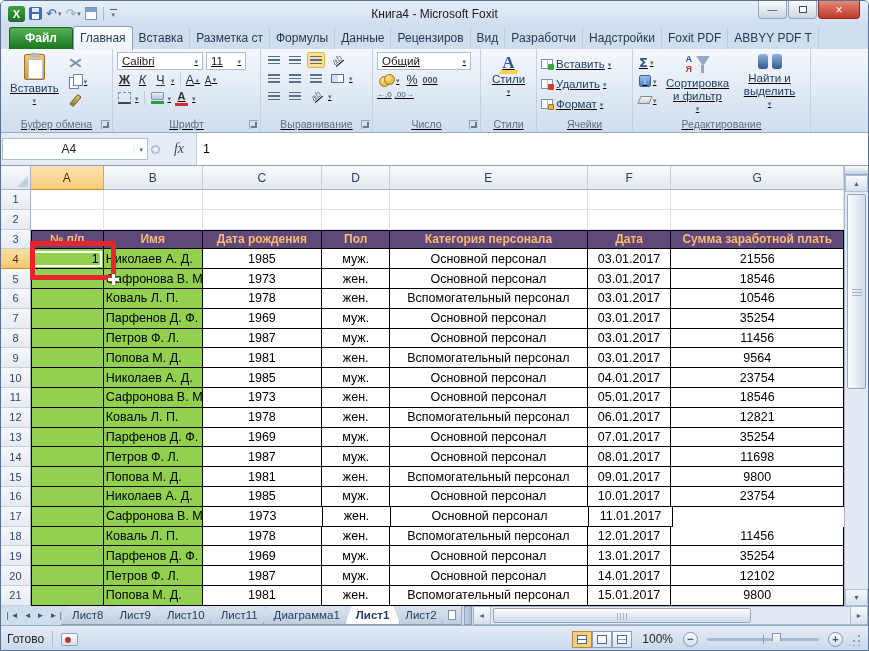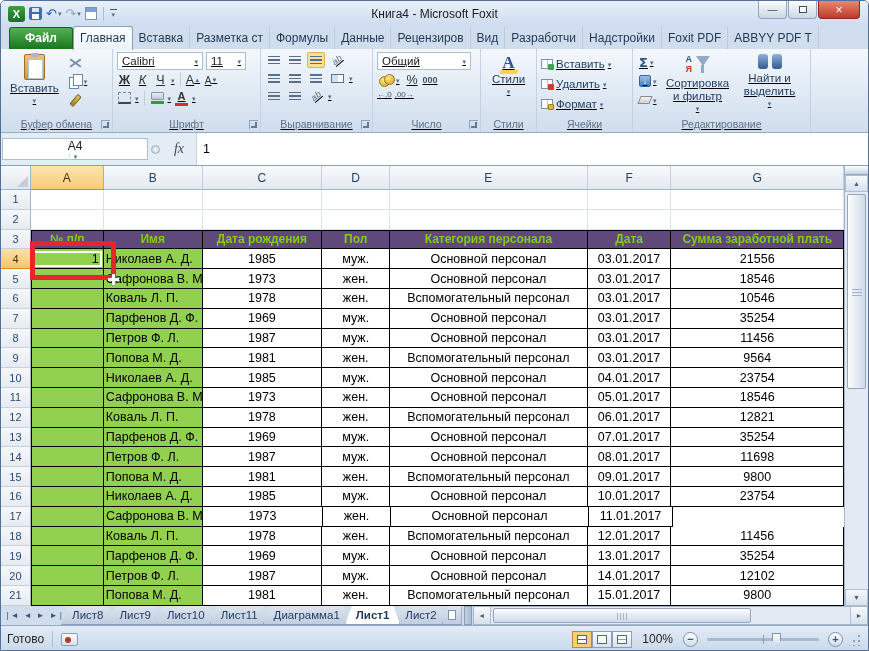--- a/index.html
+++ b/index.html
@@ -115,21 +115,21 @@
   .funnel::after{content:"";position:absolute;left:-2px;top:-1px;width:3px;height:8px;background:#94a9c4;}
   .ic-binoc{width:24px;height:16px;position:relative;}
   .ic-binoc::before,.ic-binoc::after{content:"";position:absolute;top:0;width:10px;height:15px;border-radius:3px;
         background:linear-gradient(#8fb2dd,#31598f);border:1px solid #274а73;}
   .ic-binoc::before{left:0;}
   .ic-binoc::after{right:0;}
   .twoline{font-size:11.5px;color:#1e3a5f;text-align:center;line-height:1.15;}
 
   
   .fbar{height:33px;background:#e4ecf6;border-bottom:1px solid #8ba0bc;display:flex;align-items:center;}
-  .namebox{width:146px;height:22px;margin-left:1px;background:#fff;border:1px solid #aebfd4;display:flex;align-items:center;flex-direction:column;}
+  .namebox{width:146px;height:22px;margin-left:1px;background:#fff;border:1px solid #aebfd4;display:flex;align-items:center;}
   .namebox .nb-val{flex:1;text-align:center;font-size:12px;color:#222;}
   .namebox .dd{padding:0 4px;border-left:1px solid #dfe6ee;}
   .nb-grip{width:14px;display:flex;justify-content:center;}
   .nb-grip i{width:9px;height:9px;border-radius:50%;background:radial-gradient(#fdfdfd,#b9c6d6);border:1px solid #9fb0c4;}
   .fx{width:34px;text-align:center;font-family:"Liberation Serif",serif;font-style:italic;font-size:14px;color:#3d4a5c;}
   .finput{flex:1;height:100%;background:#fff;border-left:1px solid #c5d1e0;display:flex;align-items:center;
           padding-left:6px;font-size:12.5px;color:#000;}
 
   
   .gridwrap{height:440px;display:flex;background:#fff;}
@@ -140,21 +140,21 @@
                  border-left:11px solid transparent;border-bottom:11px solid #c2cedb;}
   .chead{background:linear-gradient(#f8fafc,#e3e9f0);border-right:1px solid #c4cedd;border-bottom:1px solid #9eb6ce;
          display:flex;align-items:center;justify-content:center;font-size:12px;color:#1f3e6b;}
   .chead.sel{background:linear-gradient(#fbe3b0,#f7cd79);border-right:1px solid #e0a73f;border-bottom:1px solid #c88a1e;color:#4a3000;}
   .grow{display:flex;height:19.81px;}
   .rowhead{width:30px;background:linear-gradient(#f6f8fa,#e6ebf1);border-right:1px solid #9eb6ce;border-bottom:1px solid #c6d0dc;
            display:flex;align-items:center;justify-content:center;font-size:11px;color:#274a76;}
   .rowhead.sel{background:linear-gradient(#fbe0a6,#f5c76c);border-bottom:1px solid #d39023;color:#4a3000;}
   .cell{display:flex;align-items:center;overflow:hidden;white-space:nowrap;font-size:12.5px;color:#000;}
   .cell.emp{background:#fff;border-right:1px solid #dbe2eb;border-bottom:1px solid #dbe2eb;}
-  .cell.th{background:var(--purple,#5f497a);color:#84cc16;font-weight:bold;justify-content:center;font-size:12px;
+  .cell.th{background:var(--purple,#5f497a);color:#fdba74;font-weight:bold;justify-content:center;font-size:12px;
            border-top:1px solid #000;border-right:1px solid #000;border-bottom:1px solid #000;}
   .cell.td{background:#fff;border-right:1px solid #000;border-bottom:1px solid #000;justify-content:center;}
   .cell.green{background:var(--green,#92d050);}
   .cell.leftal{justify-content:flex-start;padding-left:2px;}
   .cell.rightal{justify-content:flex-end;padding-right:4px;}
   .cell.bl{border-left:1px solid #000;}
   .cell.selcell{outline:2px solid #ffffff;outline-offset:-4px;}
   .redbox{position:absolute;left:29px;top:75px;width:86px;height:39px;border:5px solid var(--red,#e8252a);z-index:6;}
   .fillcur{position:absolute;left:107px;top:108px;width:11px;height:11px;z-index:7;filter:drop-shadow(0 0 1px #666);}
   .fillcur::before{content:"";position:absolute;left:4px;top:0;width:3px;height:11px;background:#fff;}

